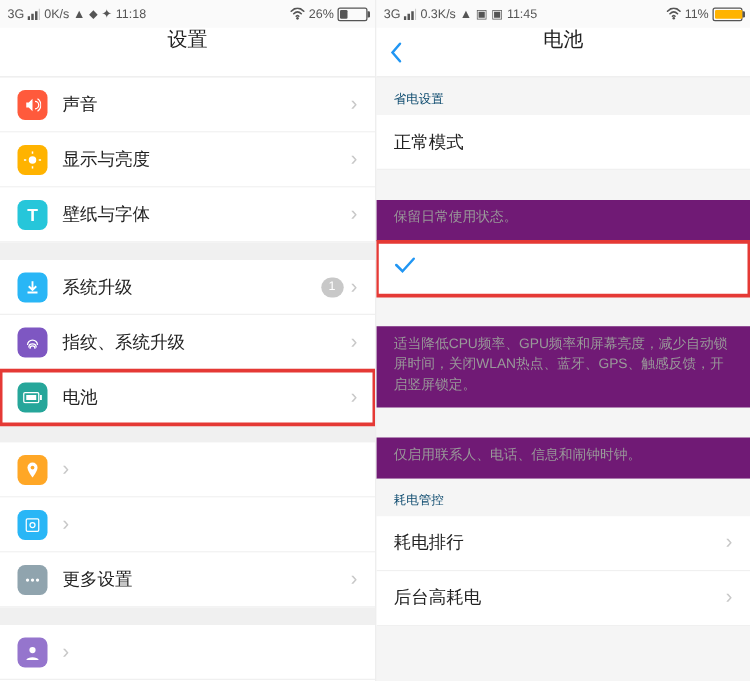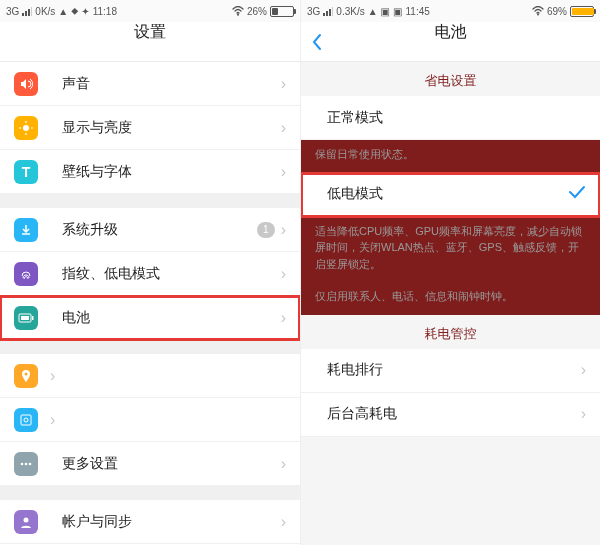--- a/index.html
+++ b/index.html
@@ -8,26 +8,26 @@
   .screen { width:300px; height:545px; background:#f5f5f5; display:flex; flex-direction:column; overflow:hidden; position:relative; }
   .screen + .screen { border-left:1px solid #eee; }
   .statusbar { height:22px; background:#fafafa; display:flex; align-items:center; justify-content:space-between; padding:0 6px; font-size:10px; color:#555; }
   .sb-left, .sb-right { display:flex; align-items:center; gap:3px; }
   .sb-ico { display:inline-flex; align-items:center; justify-content:center; }
   .navbar { height:40px; background:#fff; border-bottom:1px solid #eaeaea; display:flex; align-items:flex-start; justify-content:center; position:relative; }
   .nav-title { font-size:16px; color:#222; font-weight:500; }
   .nav-back { position:absolute; left:10px; top:0; height:40px; display:flex; align-items:center; }
   .scroll { flex:1; overflow:hidden; }
   .gap { height:14px; background:#f0f0f0; }
-  .section-label { font-size:13px; color:#7f1d1d; padding:10px 14px 6px; background:#f5f5f5;text-align:center; }
-  .section-desc { font-size:11px; color:#999; padding:6px 14px 10px; background:#7f1d1d; line-height:1.5; }
+  .section-label { font-size:10px; color:#0c4a6e; padding:10px 14px 6px; background:#f5f5f5; }
+  .section-desc { font-size:11px; color:#999; padding:6px 14px 10px; background:#701a75; line-height:1.5;margin-top:24px; }
   .row { height:44px; background:#fff; display:flex; align-items:center; padding:0 14px; border-bottom:1px solid #f0f0f0; position:relative; }
   .row.no-icon { padding-left:14px; }
   .row .app-icon { width:24px; height:24px; border-radius:6px; display:flex; align-items:center; justify-content:center; margin-right:12px; flex-shrink:0; }
-  .row .label { flex:1; font-size:14px; color:#222;margin-left:12px; }
+  .row .label { flex:1; font-size:14px; color:#222; }
   .row .chev { color:#c8c8c8; }
   .row .badge { background:#c8c8c8; color:#fff; font-size:10px; border-radius:9px; min-width:18px; height:16px; display:flex; align-items:center; justify-content:center; padding:0 6px; margin-right:6px; }
   .row .check { color:#2196f3; }
   .highlight-red { outline:3px solid #e53935; outline-offset:-2px; }
   
   .batt { position:relative; width:24px; height:11px; border:1px solid #555; border-radius:2px; }
   .batt:after { content:""; position:absolute; right:-3px; top:2px; width:2px; height:5px; background:#555; border-radius:0 1px 1px 0; }
   .batt .fill { position:absolute; left:1px; top:1px; bottom:1px; border-radius:1px; }
 </style>
 </head>
@@ -114,21 +114,21 @@
           <span class="label">系统升级</span>
           <span class="badge">1</span>
           <span class="chev">›</span>
         </div>
         <div class="row">
           <span class="app-icon" style="background: rgb(126, 87, 194);">
             <svg width="14" height="14" viewBox="0 0 14 14">
               <path d="M4 11c0-4 6-4 6 0M5 12c0-3 4-3 4 0M3 9a4 4 0 018 0" stroke="#fff" fill="none"></path>
             </svg>
           </span>
-          <span class="label">指纹、低电模式</span>
+          <span class="label">指纹、系统升级</span>
           <span class="chev">›</span>
         </div>
         <div class="row highlight-red">
           <span class="app-icon" style="background: rgb(38, 166, 154);">
             <svg width="16" height="10" viewBox="0 0 16 10">
               <rect x="1" y="1" width="12" height="8" rx="1" stroke="#fff" fill="none"></rect>
               <rect x="3" y="3" width="8" height="4" fill="#fff"></rect>
               <rect x="14" y="3" width="1.5" height="4" fill="#fff"></rect>
             </svg>
           </span>
@@ -166,21 +166,20 @@
           <span class="chev">›</span>
         </div>
         <div class="gap"></div>
         <div class="row">
           <span class="app-icon" style="background: rgb(149, 117, 205);">
             <svg width="14" height="14" viewBox="0 0 14 14">
               <circle cx="7" cy="5" r="2.5" fill="#fff"></circle>
               <path d="M2 13c1-3 9-3 10 0" fill="#fff"></path>
             </svg>
           </span>
-          <span class="label">帐户与同步</span>
           <span class="chev">›</span>
         </div>
         <div class="row"></div>
       </div>
   </div>
 
   <div class="screen">
     <div class="statusbar">
       <div class="sb-left">
         <span>3G</span>
@@ -198,21 +197,21 @@
         <span class="sb-ico">▣</span>
         <span>11:45</span>
       </div>
       <div class="sb-right">
         <span class="sb-ico">
             <svg width="12" height="10" viewBox="0 0 12 10">
               <path d="M1 3 Q6 -2 11 3 M3 5 Q6 2 9 5 M5 7 Q6 6 7 7" stroke="#555" stroke-width="1.3" fill="none" stroke-linecap="round"></path>
               <circle cx="6" cy="8.5" r="1" fill="#555"></circle>
             </svg>
           </span>
-        <span>69%</span>
+        <span>11%</span>
         <span class="batt">
             <span class="fill" style="width:100%;background:#ffb300"></span>
           </span>
       </div>
     </div>
 
     <div class="navbar">
       <div class="nav-back">
         <svg width="12" height="18" viewBox="0 0 12 18">
             <path d="M9 2 L3 9 L9 16" stroke="#2196f3" stroke-width="2" fill="none" stroke-linecap="round"></path>
@@ -223,21 +222,20 @@
 
     <div class="scroll">
       <div class="section-label">省电设置</div>
 
       <div class="row no-icon">
         <span class="label">正常模式</span>
       </div>
       <div class="section-desc">保留日常使用状态。</div>
 
       <div class="row no-icon highlight-red">
-        <span class="label">低电模式</span>
         <span class="check"><svg width="18" height="14" viewBox="0 0 18 14">
               <path d="M2 7 L7 12 L16 2" stroke="#2196f3" stroke-width="2" fill="none" stroke-linecap="round"></path>
             </svg></span>
       </div>
       <div class="section-desc">适当降低CPU频率、GPU频率和屏幕亮度，减少自动锁屏时间，关闭WLAN热点、蓝牙、GPS、触感反馈，开启竖屏锁定。</div>
 
       <div class="section-desc">仅启用联系人、电话、信息和闹钟时钟。</div>
 
       <div class="section-label">耗电管控</div>
 

